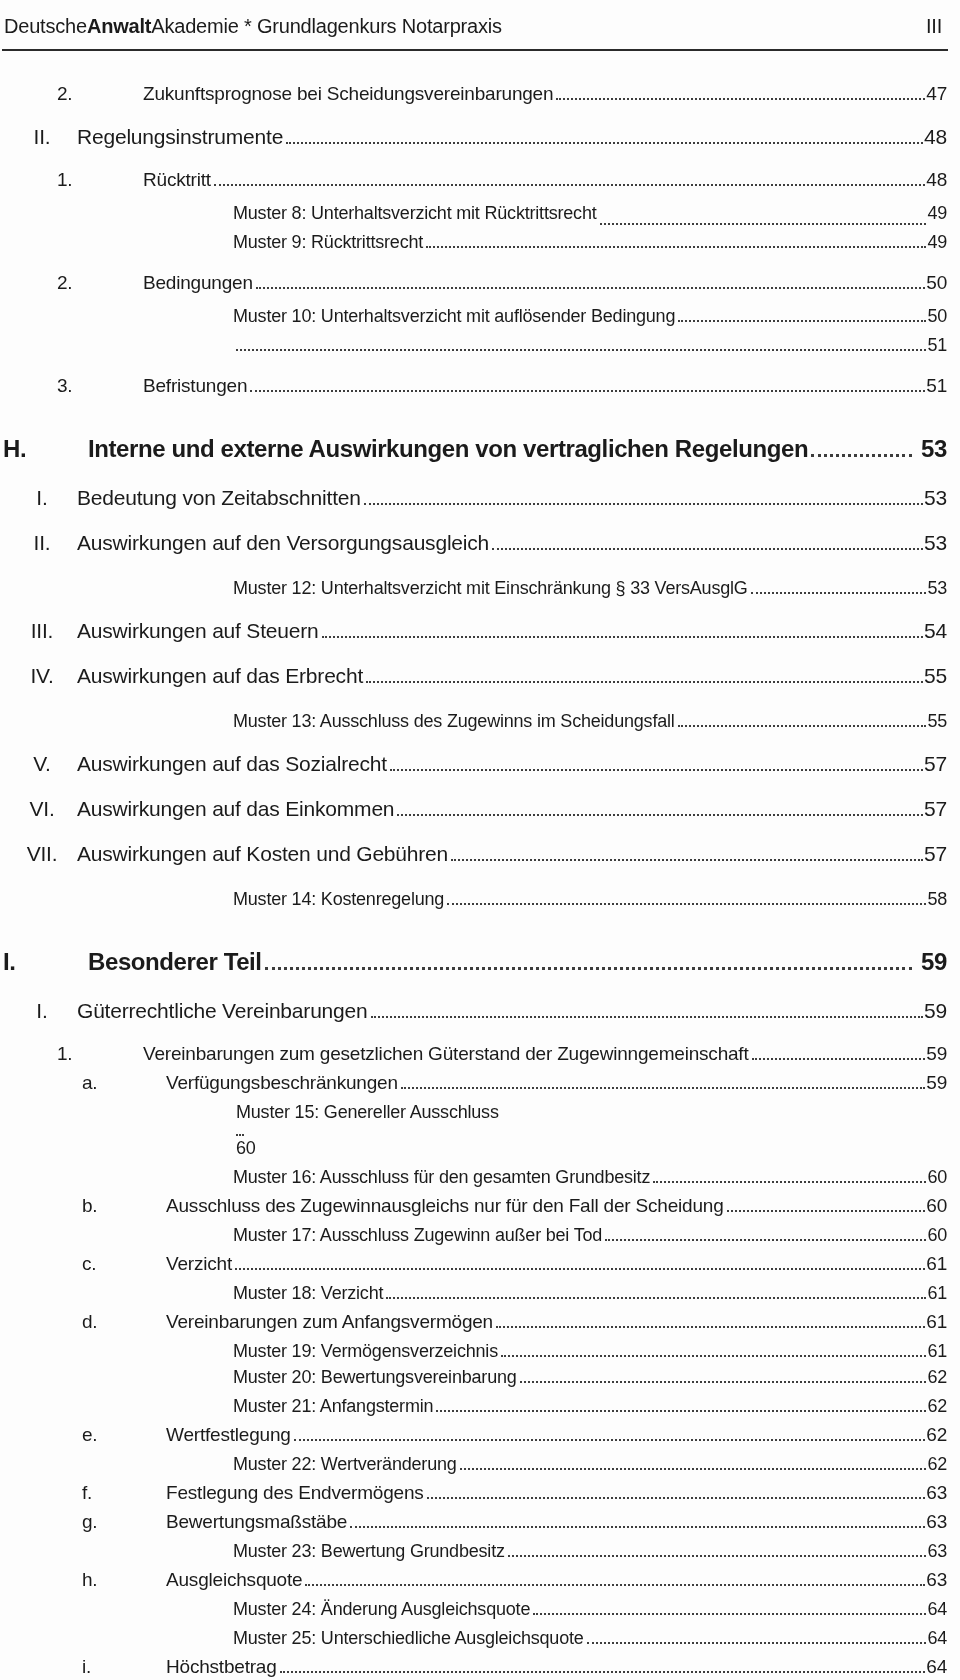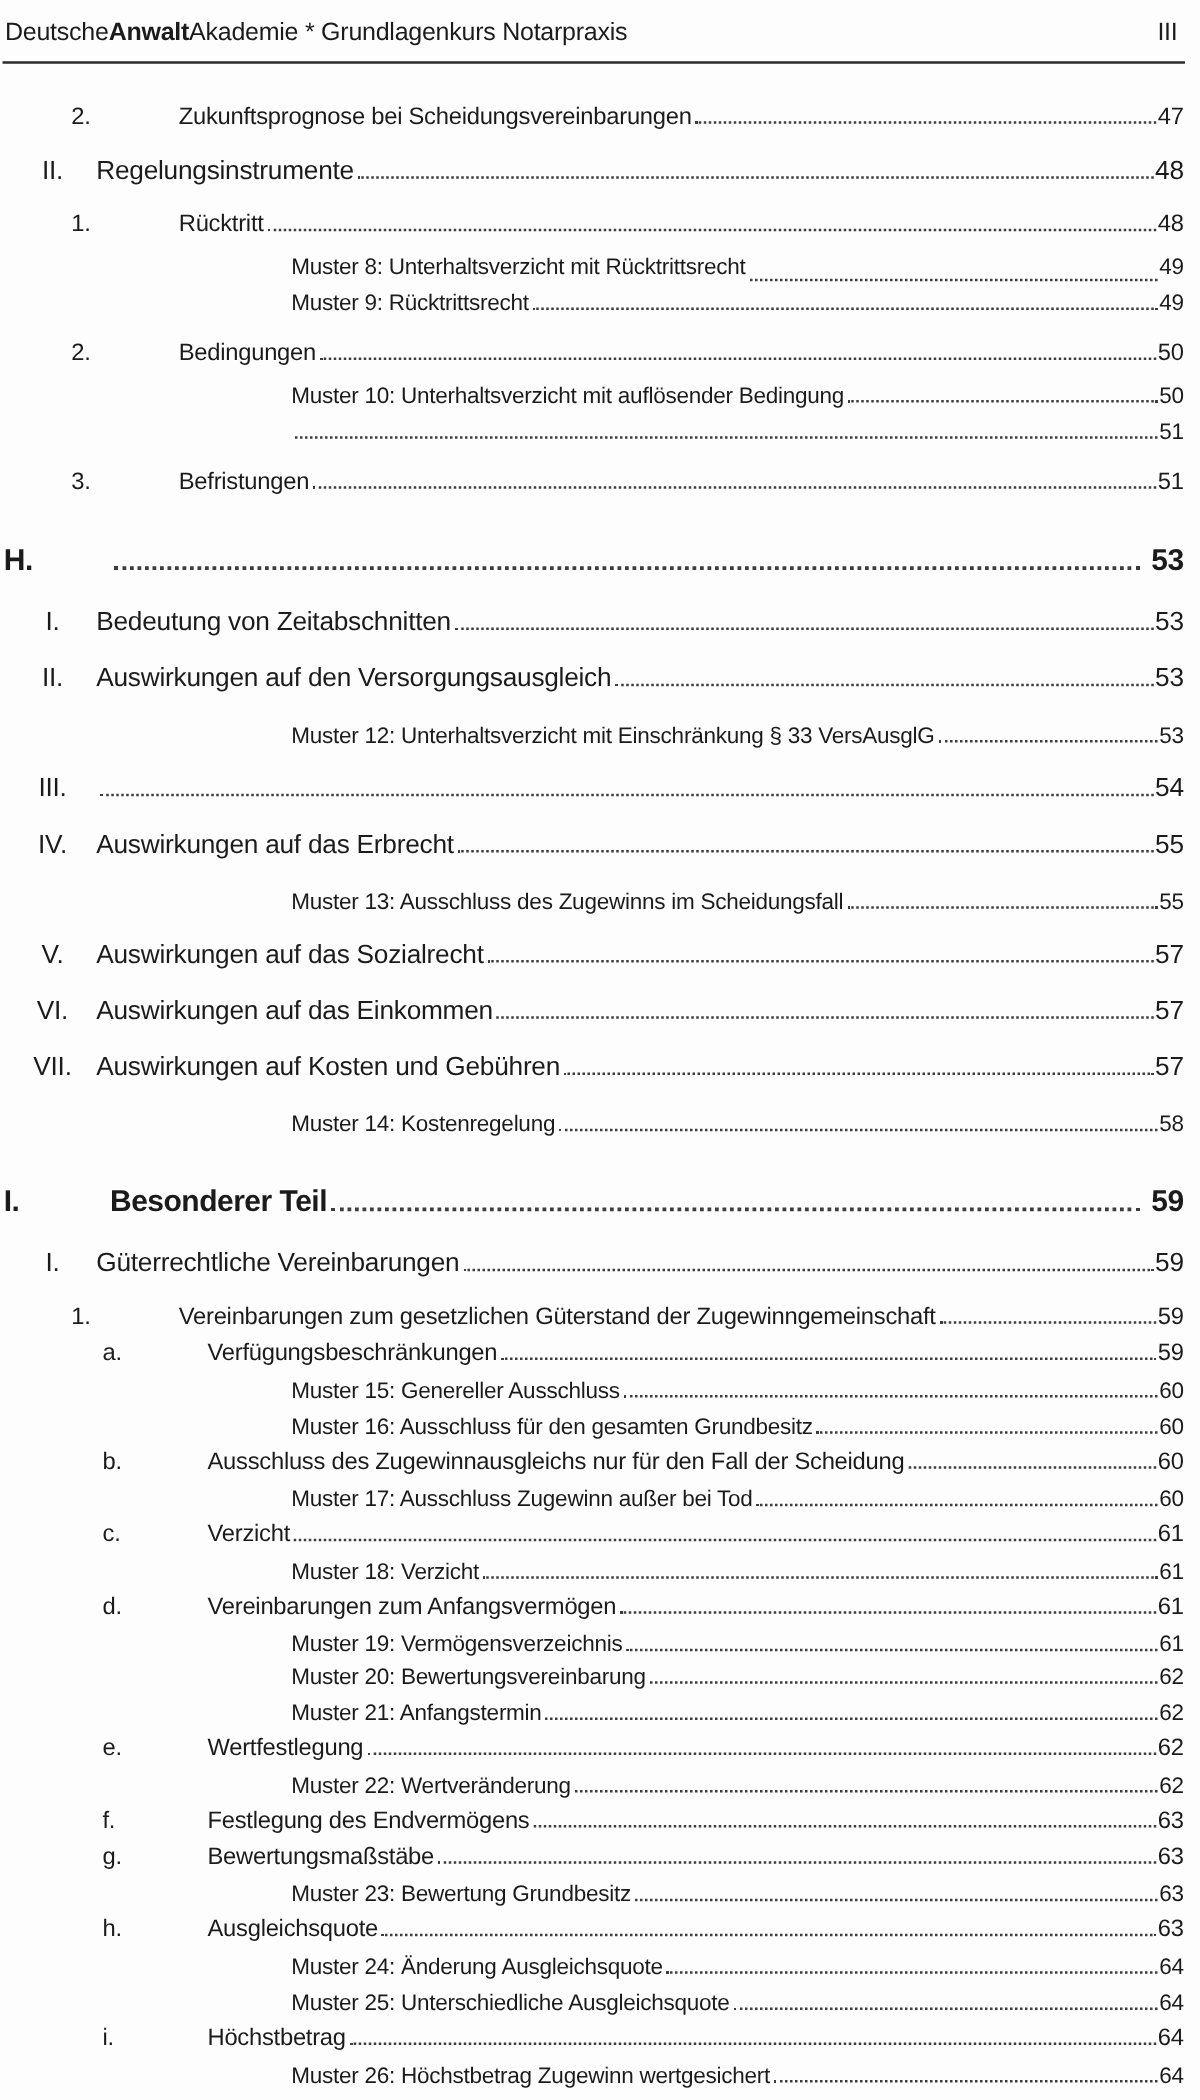--- a/index.html
+++ b/index.html
@@ -113,20 +113,21 @@
         <span class="pg">51</span>
       </div>
       <div class="toc-row lvl-arabic" style="margin-top: 16px;">
         <span class="lbl">3.</span>
         <span class="ttl">Befristungen</span>
         <span class="dots"></span>
         <span class="pg">51</span>
       </div>
       <div class="toc-row lvl-heading" style="margin-top: 34px;">
         <span class="lbl">H.</span>
+        <span class="ttl">Interne und externe Auswirkungen von vertraglichen Regelungen</span>
         <span class="dots"></span>
         <span class="pg">53</span>
       </div>
       <div class="toc-row lvl-roman" style="margin-top: 18px;">
         <span class="lbl">I.</span>
         <span class="ttl">Bedeutung von Zeitabschnitten</span>
         <span class="dots"></span>
         <span class="pg">53</span>
       </div>
       <div class="toc-row lvl-roman" style="margin-top: 17px;">
@@ -135,20 +136,21 @@
         <span class="dots"></span>
         <span class="pg">53</span>
       </div>
       <div class="toc-row lvl-muster" style="margin-top: 19px;">
         <span class="ttl">Muster 12: Unterhaltsverzicht mit Einschränkung § 33 VersAusglG</span>
         <span class="dots"></span>
         <span class="pg">53</span>
       </div>
       <div class="toc-row lvl-roman" style="margin-top: 17px;">
         <span class="lbl">III.</span>
+        <span class="ttl">Auswirkungen auf Steuern</span>
         <span class="dots"></span>
         <span class="pg">54</span>
       </div>
       <div class="toc-row lvl-roman" style="margin-top: 17px;">
         <span class="lbl">IV.</span>
         <span class="ttl">Auswirkungen auf das Erbrecht</span>
         <span class="dots"></span>
         <span class="pg">55</span>
       </div>
       <div class="toc-row lvl-muster" style="margin-top: 19px;">
@@ -196,21 +198,21 @@
         <span class="ttl">Vereinbarungen zum gesetzlichen Güterstand der Zugewinngemeinschaft</span>
         <span class="dots"></span>
         <span class="pg">59</span>
       </div>
       <div class="toc-row lvl-letter" style="margin-top: 4px;">
         <span class="lbl">a.</span>
         <span class="ttl">Verfügungsbeschränkungen</span>
         <span class="dots"></span>
         <span class="pg">59</span>
       </div>
-      <div class="toc-row lvl-muster" style="margin-top: 5px;">
+      <div class="toc-row lvl-muster" style="margin-top: 5px; flex-direction: column;">
         <span class="ttl">Muster 15: Genereller Ausschluss</span>
         <span class="dots"></span>
         <span class="pg">60</span>
       </div>
       <div class="toc-row lvl-muster" style="margin-top: 5px;">
         <span class="ttl">Muster 16: Ausschluss für den gesamten Grundbesitz</span>
         <span class="dots"></span>
         <span class="pg">60</span>
       </div>
       <div class="toc-row lvl-letter" style="margin-top: 4px;">

